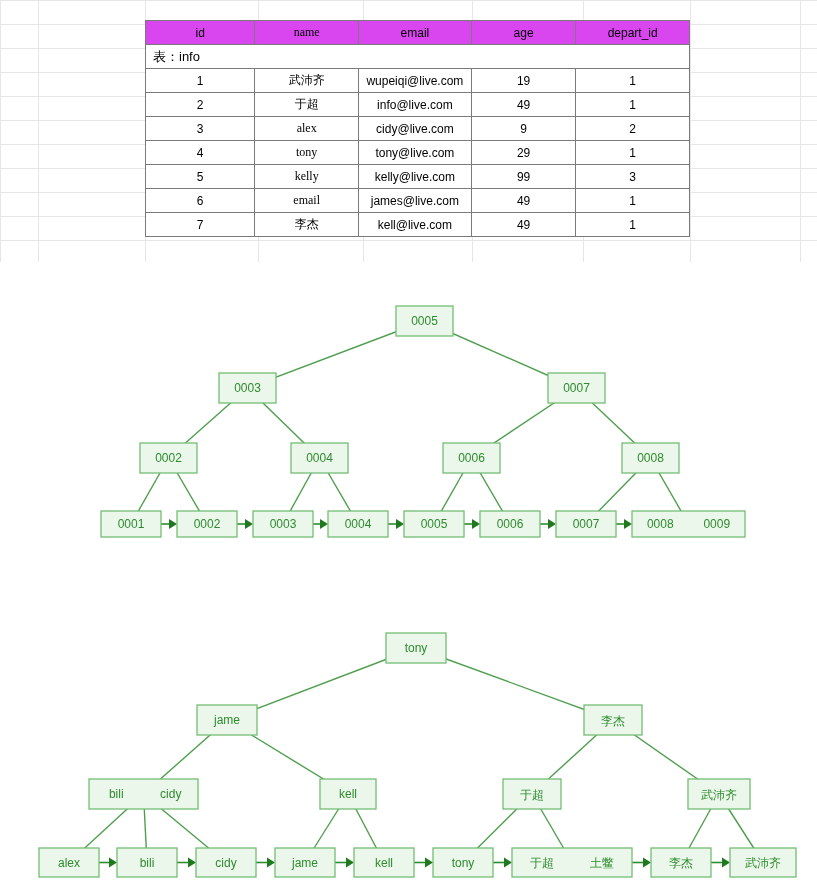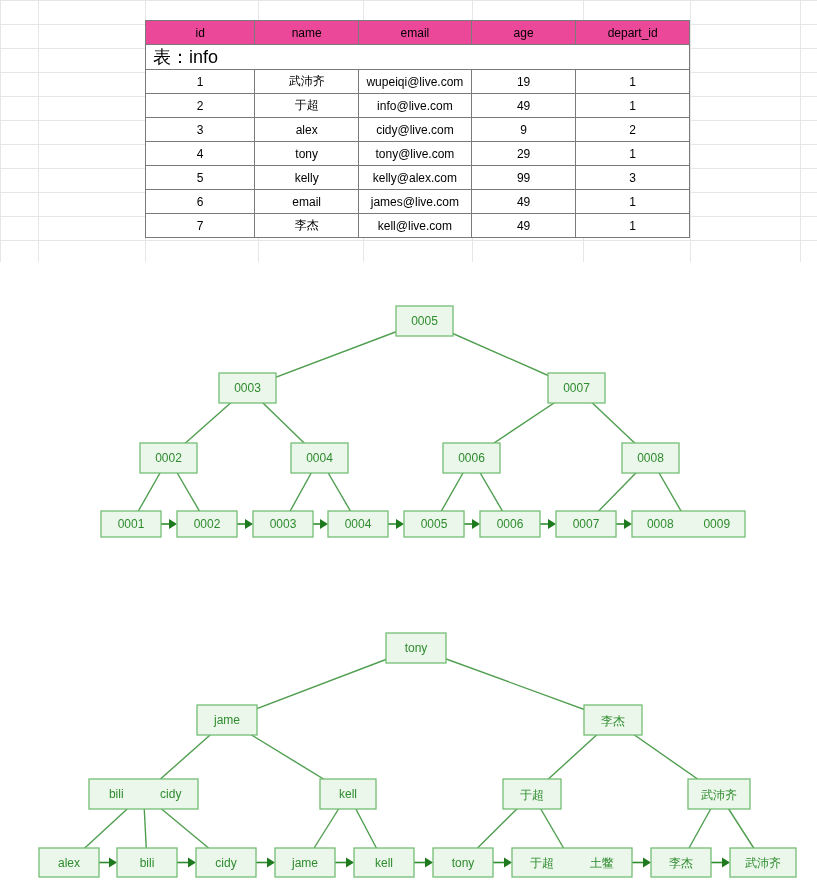--- a/index.html
+++ b/index.html
@@ -50,29 +50,29 @@
     height: 24px;
     padding: 0 4px;
     text-align: center;
     vertical-align: middle;
     font-weight: normal;
     background: #fff;
   }
   #info-table .title-cell {
     text-align: left;
     padding-left: 7px;
-    font-size: 18px;
+    font-size: 13px;
   }
   #info-table thead th {
-    background: #ec4899;
+    background: #d946ef;
     font-weight: normal;
     font-size: 12px;
   }
   .col-id { width: 110px; }
-  .col-name { width: 104px; }
+  .col-name { width: 104px; font-family: Liberation Serif, serif; }
   .col-email { width: 113px; margin-left: 28px; }
   .col-age { width: 105px; }
   .col-depart { width: 114px; }
 
   
   .tree-wrap {
     position: absolute;
     left: 0;
   }
   .tree-svg { display: block; }
@@ -176,21 +176,21 @@
         <tr>
           <td class="col-id">4</td>
           <td class="col-name">tony</td>
           <td class="col-email">tony@live.com</td>
           <td class="col-age">29</td>
           <td class="col-depart">1</td>
         </tr>
         <tr>
           <td class="col-id">5</td>
           <td class="col-name">kelly</td>
-          <td class="col-email">kelly@alex.com</td>
+          <td class="col-email">kelly@live.com</td>
           <td class="col-age">99</td>
           <td class="col-depart">3</td>
         </tr>
         <tr>
           <td class="col-id">6</td>
           <td class="col-name">email</td>
           <td class="col-email">james@live.com</td>
           <td class="col-age">49</td>
           <td class="col-depart">1</td>
         </tr>

